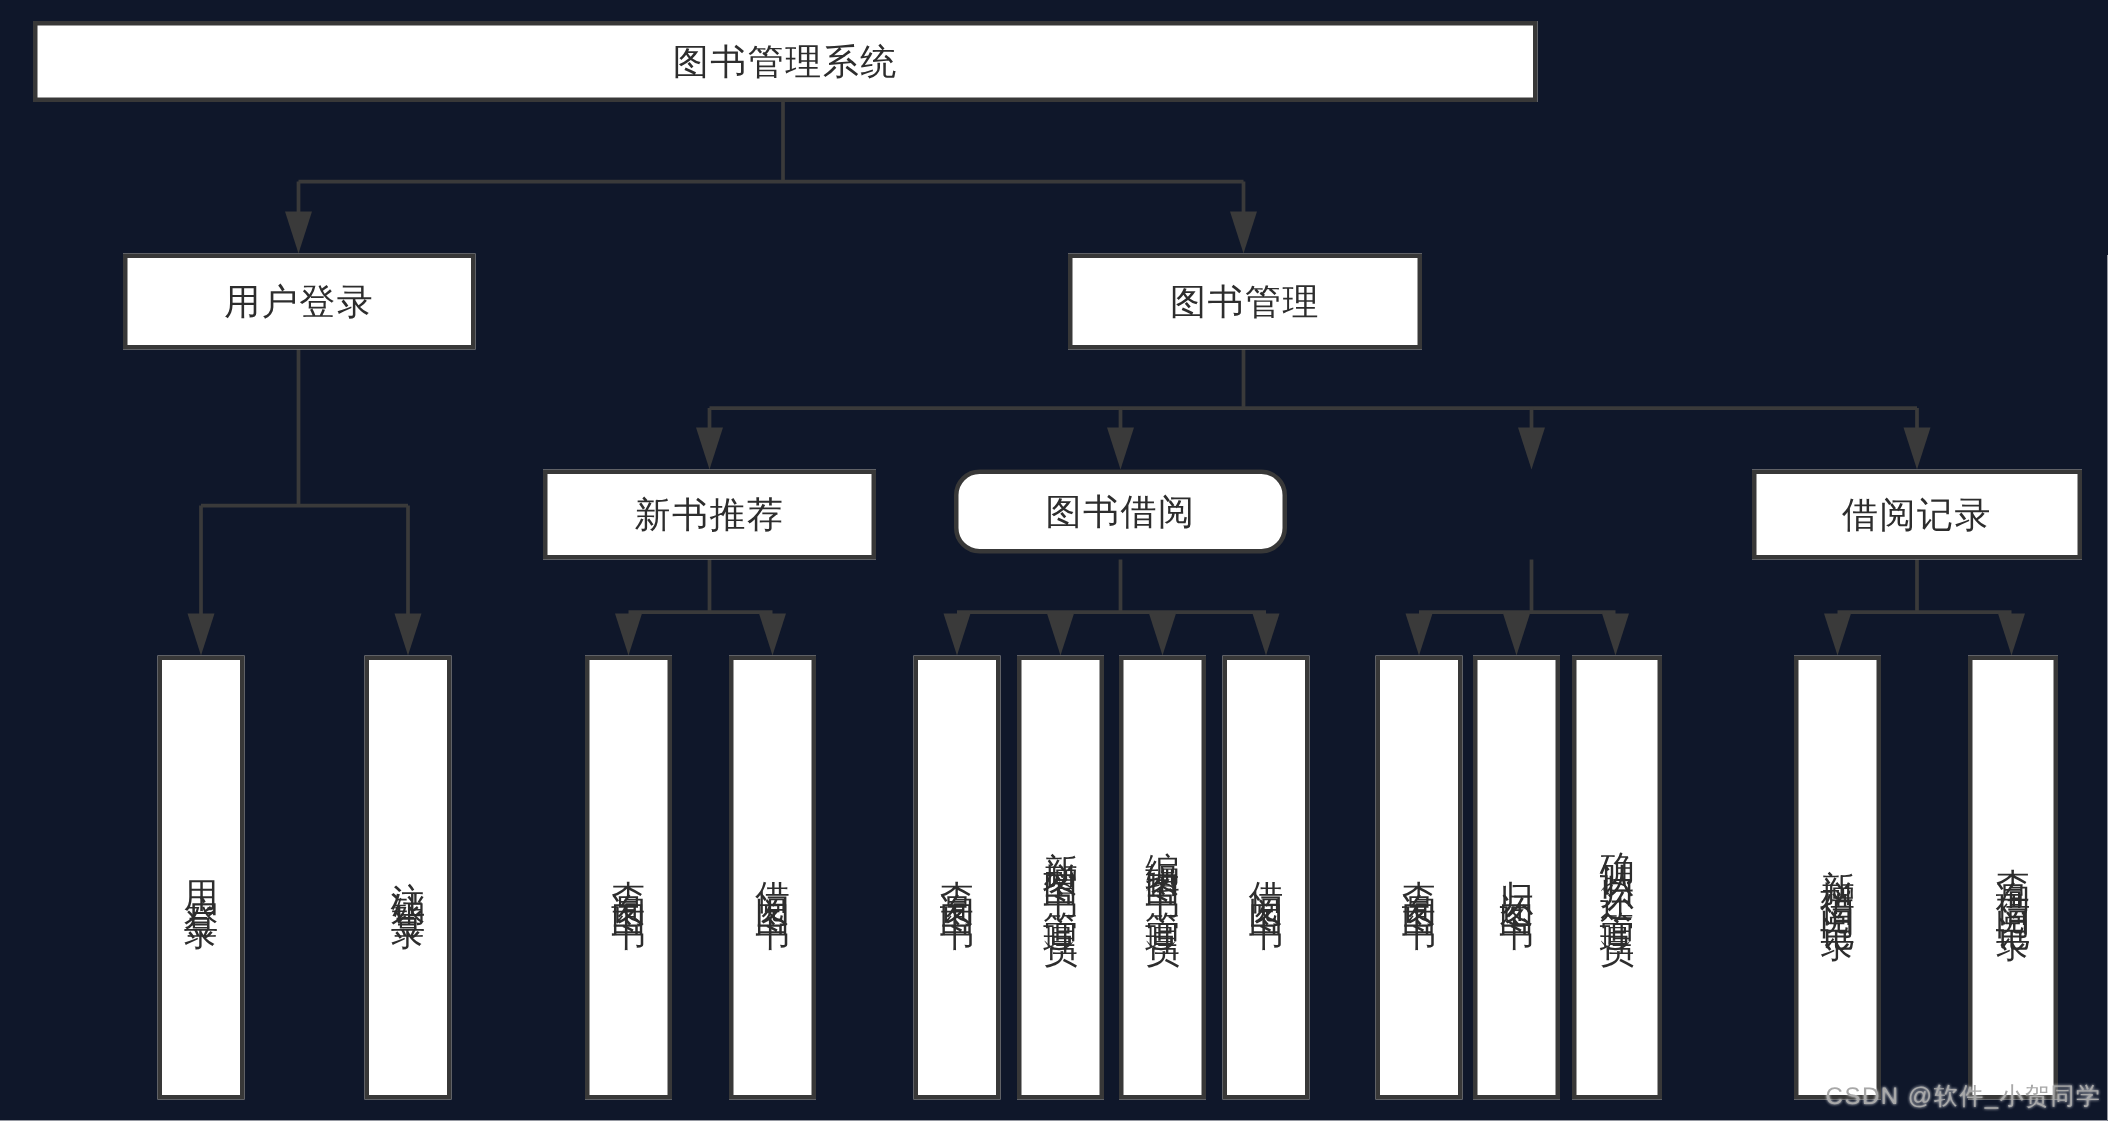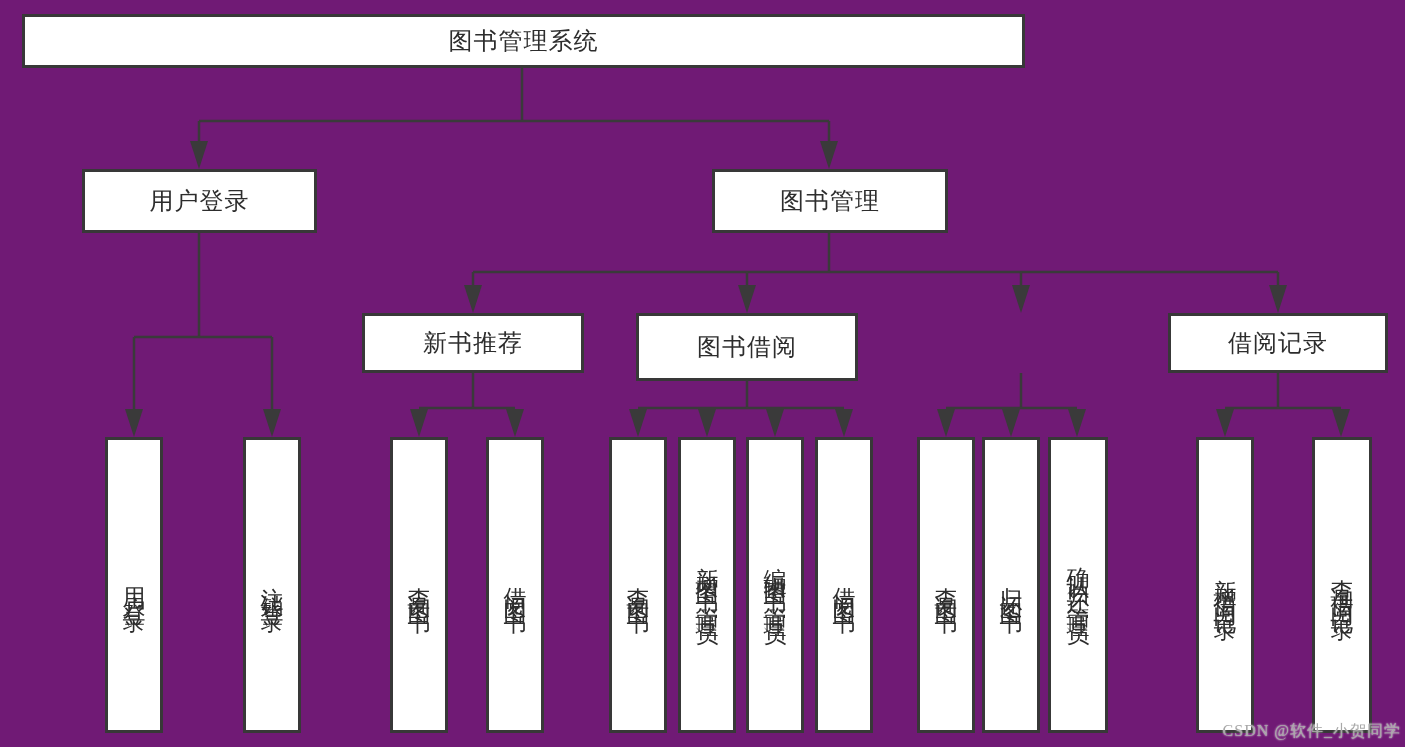--- a/index.html
+++ b/index.html
@@ -8,22 +8,21 @@
     background: #ffffff;
     width: 1405px;
     height: 747px;
     overflow: hidden;
     font-family: "Liberation Sans", sans-serif;
   }
   .canvas {
     position: relative;
     width: 1405px;
     height: 747px;
-    background: #701a75;
-    font-family: Liberation Serif, serif;
+    background: #0f172a;
   }
   .connectors {
     position: absolute;
     left: 0;
     top: 0;
     pointer-events: none;
   }
   .hbox {
     position: absolute;
     box-sizing: border-box;
@@ -137,21 +136,21 @@
   <div class="hbox" style="left:82px; top:169px; width:235px; height:64px;">
     <span>用户登录</span>
   </div>
   <div class="hbox" style="left:712px; top:169px; width:236px; height:64px;">
     <span>图书管理</span>
   </div>
 
   <div class="hbox" style="left:362px; top:313px; width:222px; height:60px;justify-content:center;">
     <span>新书推荐</span>
   </div>
-  <div class="hbox" style="left:636px; top:313px; width:222px; height:68px;">
+  <div class="hbox" style="left:636px; top:313px; width:222px; height:56px;border-radius:17px;">
     <span>图书借阅</span>
   </div>
   <div class="hbox" style="left:1168px; top:313px; width:220px; height:60px;">
     <span>借阅记录</span>
   </div>
 
   <div class="vbox" style="left:105px;">
     <span class="vtext">用户登录</span>
   </div>
   <div class="vbox" style="left:243px;">

